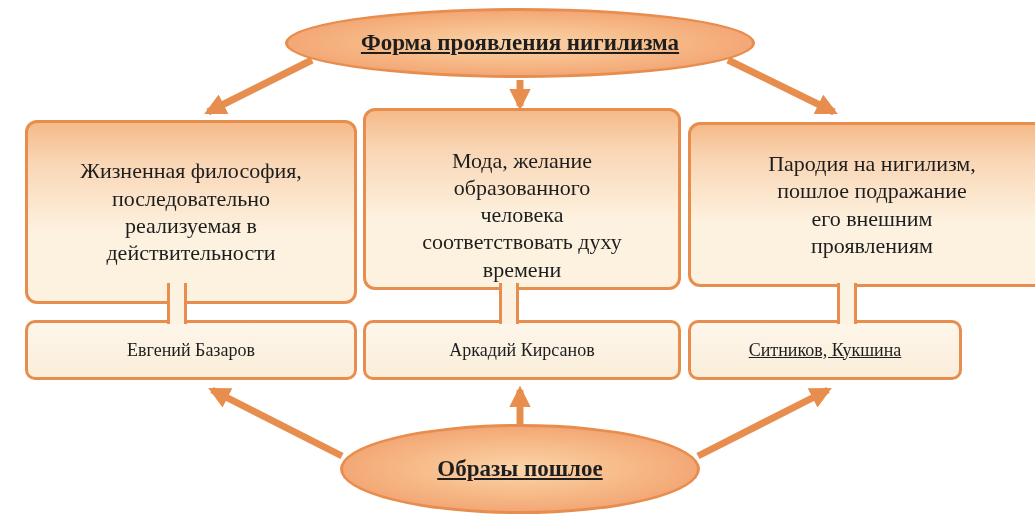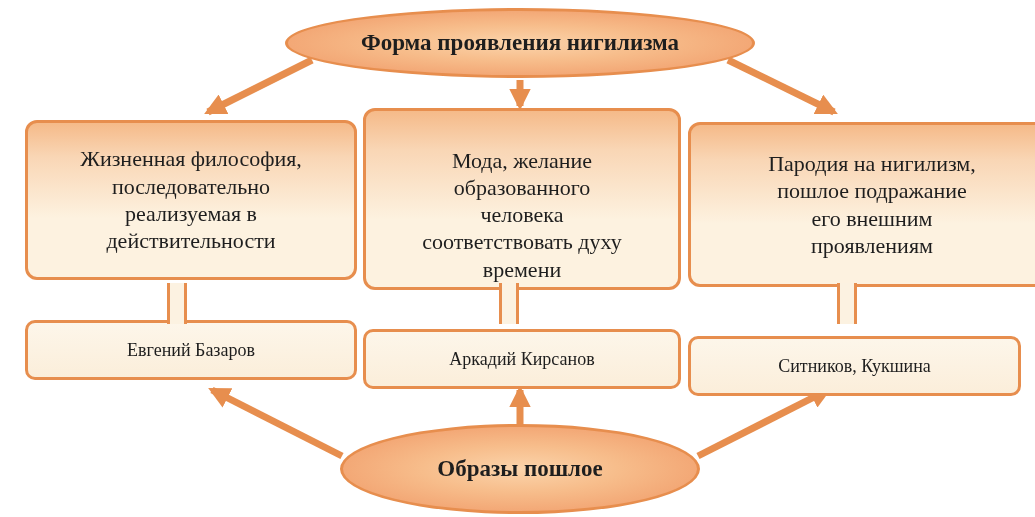--- a/index.html
+++ b/index.html
@@ -35,20 +35,21 @@
     position: absolute;
     border: 3px solid var(--accent);
     border-radius: 50%;
     background: radial-gradient(closest-side, #fbd4ab 0%, #f7bd8b 55%, #f3a876 100%);
     display: flex;
     align-items: center;
     justify-content: center;
     text-align: center;
     font-weight: bold;
     font-size: 23px;
+    text-decoration: underline;
   }
 
   .desc-box {
     position: absolute;
     border: 3px solid var(--accent);
     border-radius: 12px;
     background: linear-gradient(180deg, #f5ba89 0%, #f9d6b5 22%, #fdf2e0 62%, #fdf2e0 100%);
     display: flex;
     align-items: center;
     justify-content: center;
@@ -95,21 +96,21 @@
     <line class="arrow-line" x1="728" y1="60" x2="834" y2="112" marker-end="url(#ah)"></line>
     <line class="arrow-line" x1="342" y1="456" x2="212" y2="390" marker-end="url(#ah)"></line>
     <line class="arrow-line" x1="520" y1="428" x2="520" y2="390" marker-end="url(#ah)"></line>
     <line class="arrow-line" x1="698" y1="456" x2="828" y2="390" marker-end="url(#ah)"></line>
   </svg>
 
   <div class="ellipse" style="left:285px; top:8px; width:470px; height:70px;">
     <span>Форма проявления нигилизма</span>
   </div>
 
-  <div class="desc-box" style="left:25px; top:120px; width:332px; height:160px;">
+  <div class="desc-box" style="left:25px; top:120px; width:332px; height:184px;">
     <span>Жизненная философия,
 последовательно
 реализуемая в
 действительности</span>
   </div>
 
   <div class="desc-box" style="left:363px; top:108px; width:318px; height:182px;align-items:flex-end;">
     <span>Мода, желание
 образованного
 человека
@@ -121,25 +122,25 @@
     <span>Пародия на нигилизм,
 пошлое подражание
 его внешним
 проявлениям</span>
   </div>
 
   <div class="name-box" style="left:25px; top:320px; width:332px; height:60px;">
     <span>Евгений Базаров</span>
   </div>
 
-  <div class="name-box" style="left:363px; top:329px; width:318px; height:60px;">
+  <div class="name-box" style="left:363px; top:320px; width:318px; height:60px;">
     <span>Аркадий Кирсанов</span>
   </div>
 
-  <div class="name-box" style="left:688px; top:336px; width:333px; height:60px;">
+  <div class="name-box" style="left:688px; top:320px; width:274px; height:60px;text-decoration:underline;">
     <span>Ситников, Кукшина</span>
   </div>
 
   <div class="connector" style="left:167px; top:283px; height:41px;"></div>
   <div class="connector" style="left:499px; top:283px; height:41px;"></div>
   <div class="connector" style="left:837px; top:283px; height:41px;"></div>
 
   <div class="ellipse" style="left:340px; top:424px; width:360px; height:90px;">
     <span>Образы пошлое</span>
   </div>

